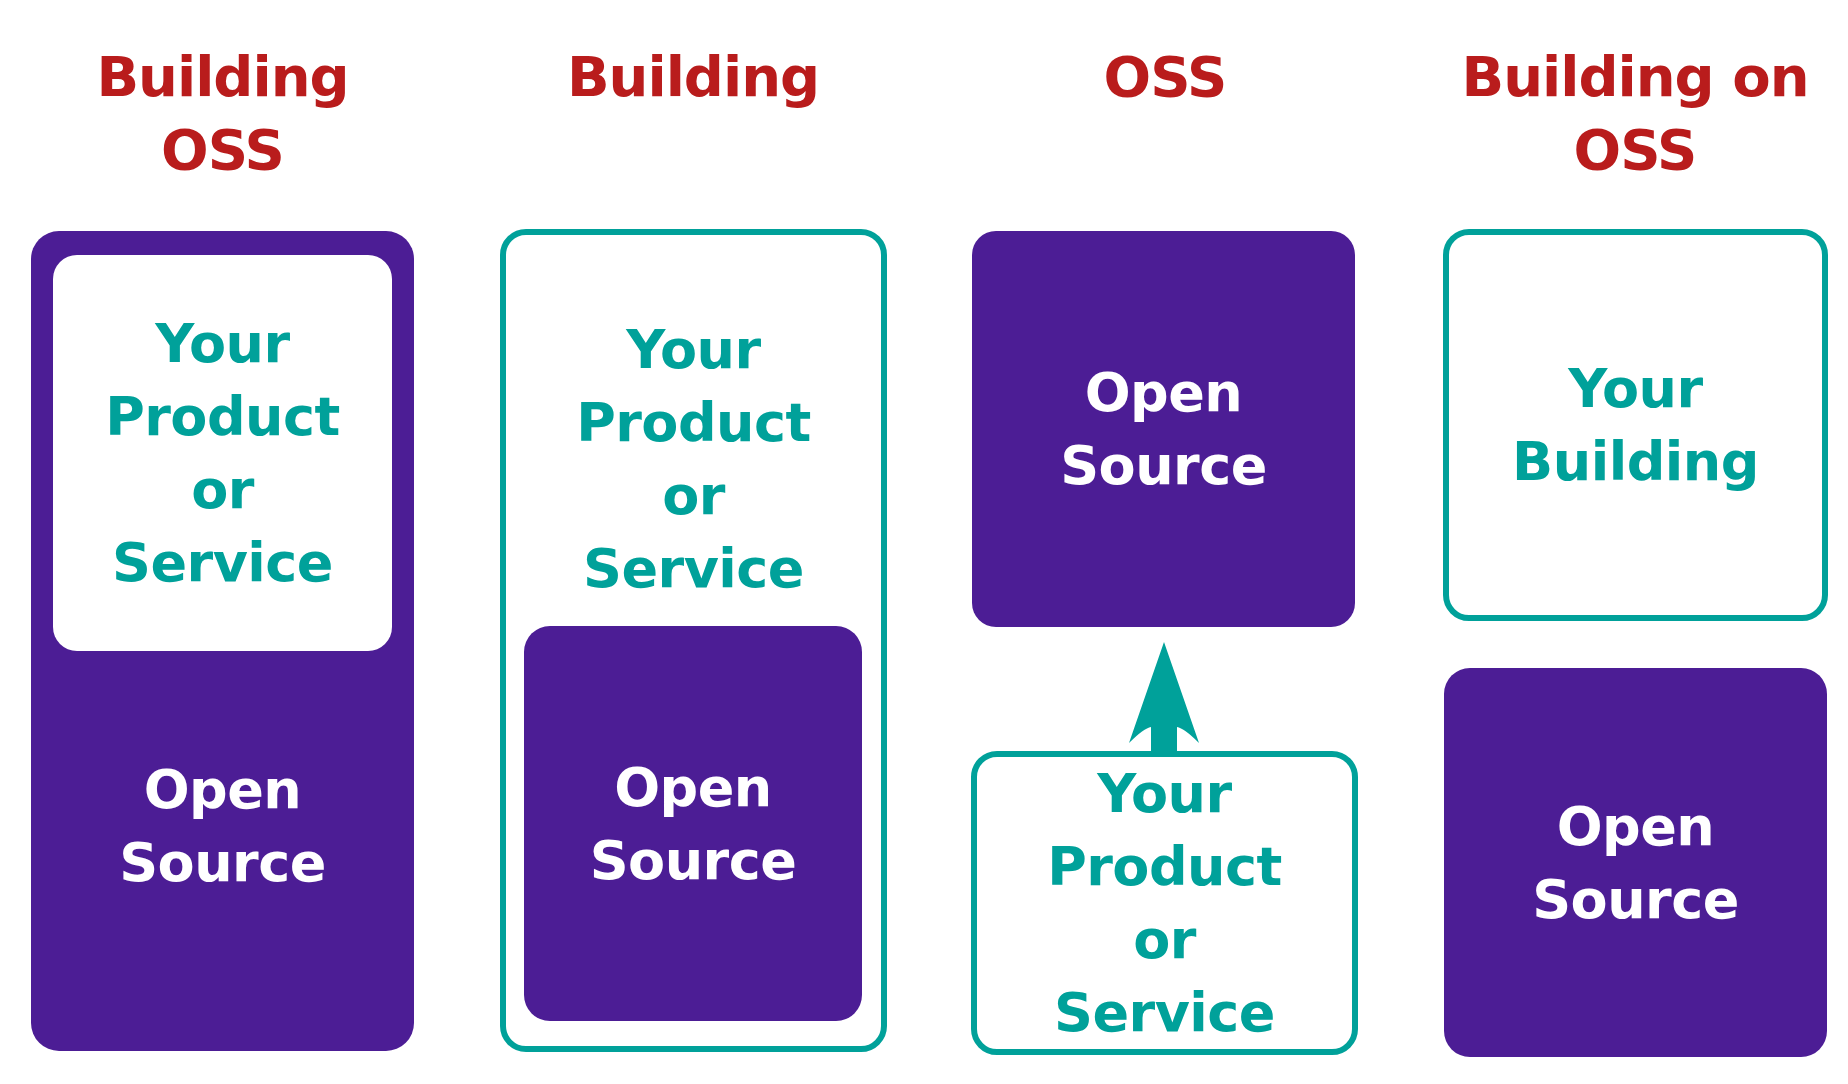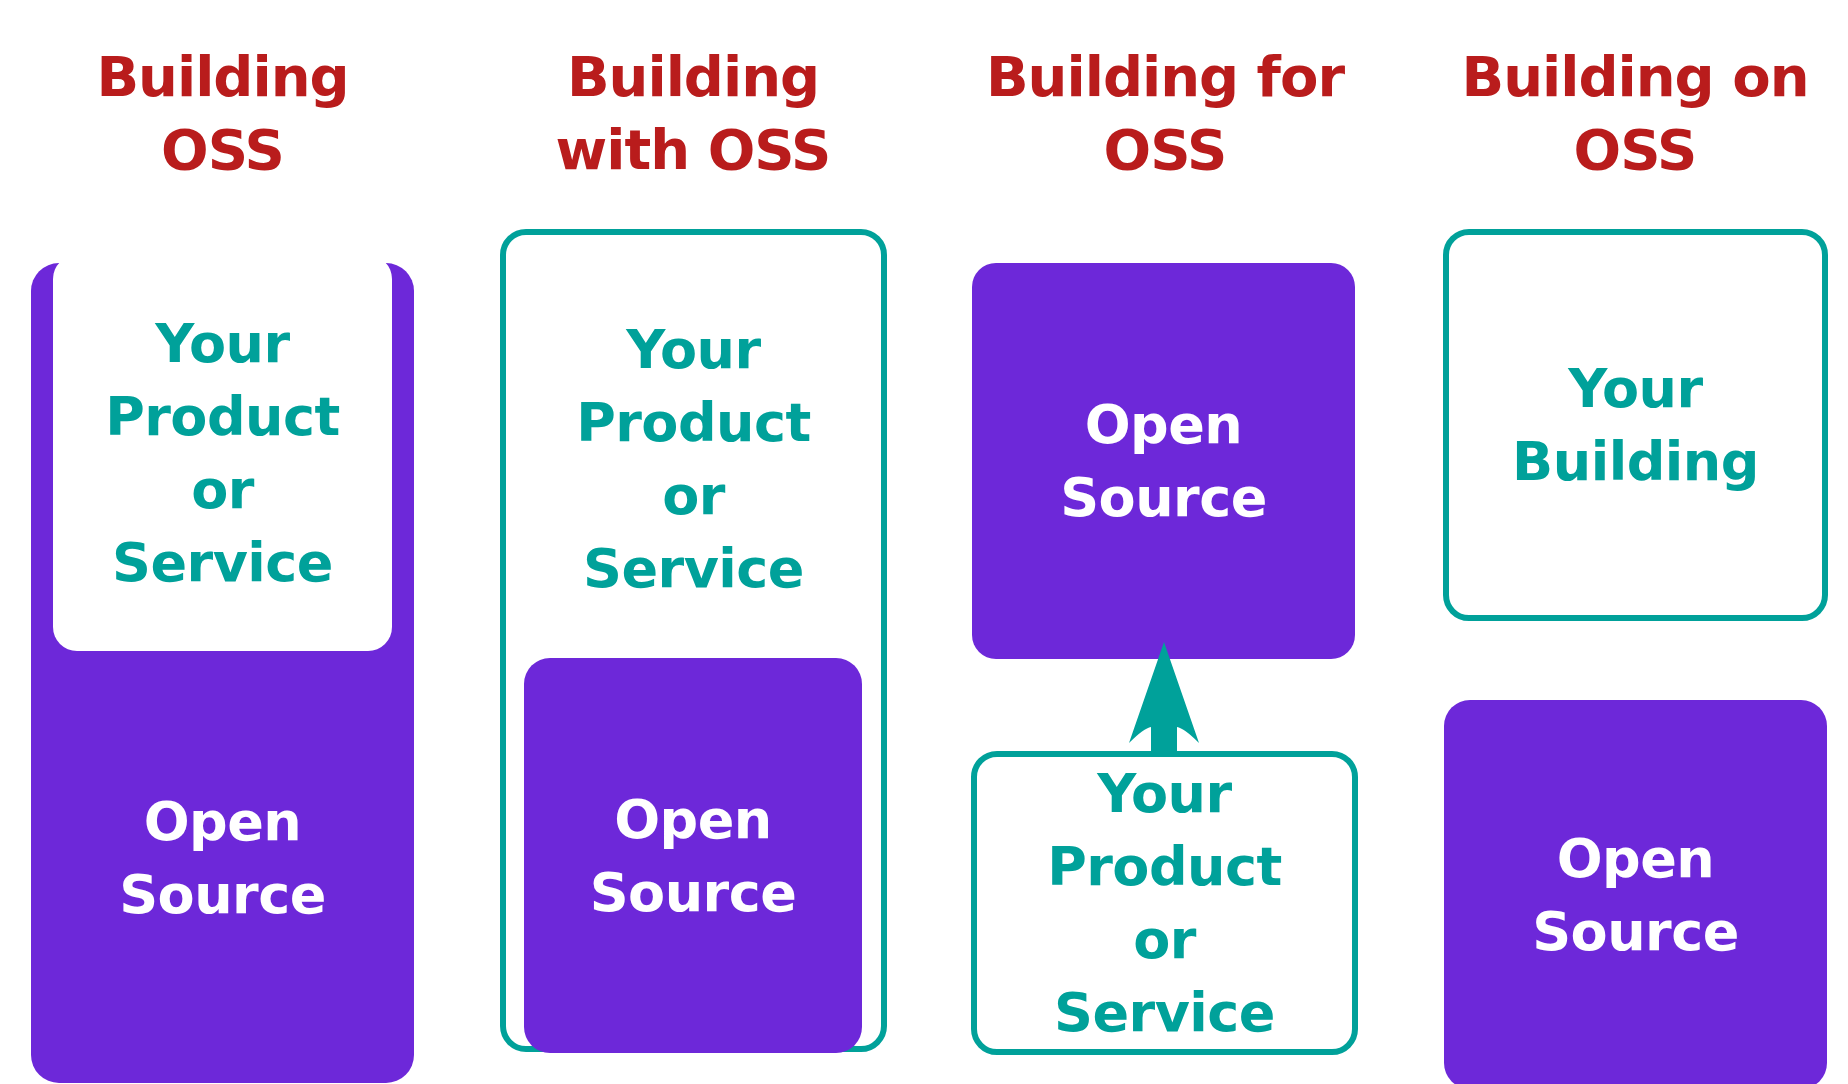--- a/index.html
+++ b/index.html
@@ -5,38 +5,36 @@
   html, body { margin:0; padding:0; background:#ffffff; }
   body { width:1848px; height:1084px; position:relative; overflow:hidden;
          font-family:"DejaVu Sans", "Liberation Sans", sans-serif; }
   .heading { position:absolute; text-align:center; color:#b91c1c; font-weight:bold;
              font-size:56px; line-height:73px; letter-spacing:-1px; }
   .heading span { display:block; }
   .box { position:absolute; box-sizing:border-box; display:flex; flex-direction:column;
          align-items:center; justify-content:center; text-align:center; font-weight:bold;
          font-size:54px; line-height:73px; letter-spacing:-0.5px; }
   .box span { display:block; }
-  .teal { background:#6d28d9; color:#ffffff;margin-top:32px; }
+  .teal { background:#4c1d95; color:#ffffff; }
   .outline { background:#ffffff; border:6px solid #00a19a; color:#00a19a; }
   .white-inner { background:#ffffff; color:#00a19a; }
   .arrow { position:absolute; }
 </style>
 </head>
 <body>
 
 <div class="heading" style="left:31px;width:383px;top:40px;">
   <span>Building</span>
   <span>OSS</span>
 </div>
 <div class="heading" style="left:500px;width:386px;top:40px;">
   <span>Building</span>
-  <span>with OSS</span>
 </div>
 <div class="heading" style="left:940px;width:450px;top:40px;">
-  <span>Building for</span>
   <span>OSS</span>
 </div>
 <div class="heading" style="left:1410px;width:450px;top:40px;">
   <span>Building on</span>
   <span>OSS</span>
 </div>
 
 <div class="box teal" style="left:31px;top:231px;width:383px;height:820px;border-radius:28px;justify-content:flex-end;padding-bottom:152px;">
   <span>Open</span>
   <span>Source</span>

